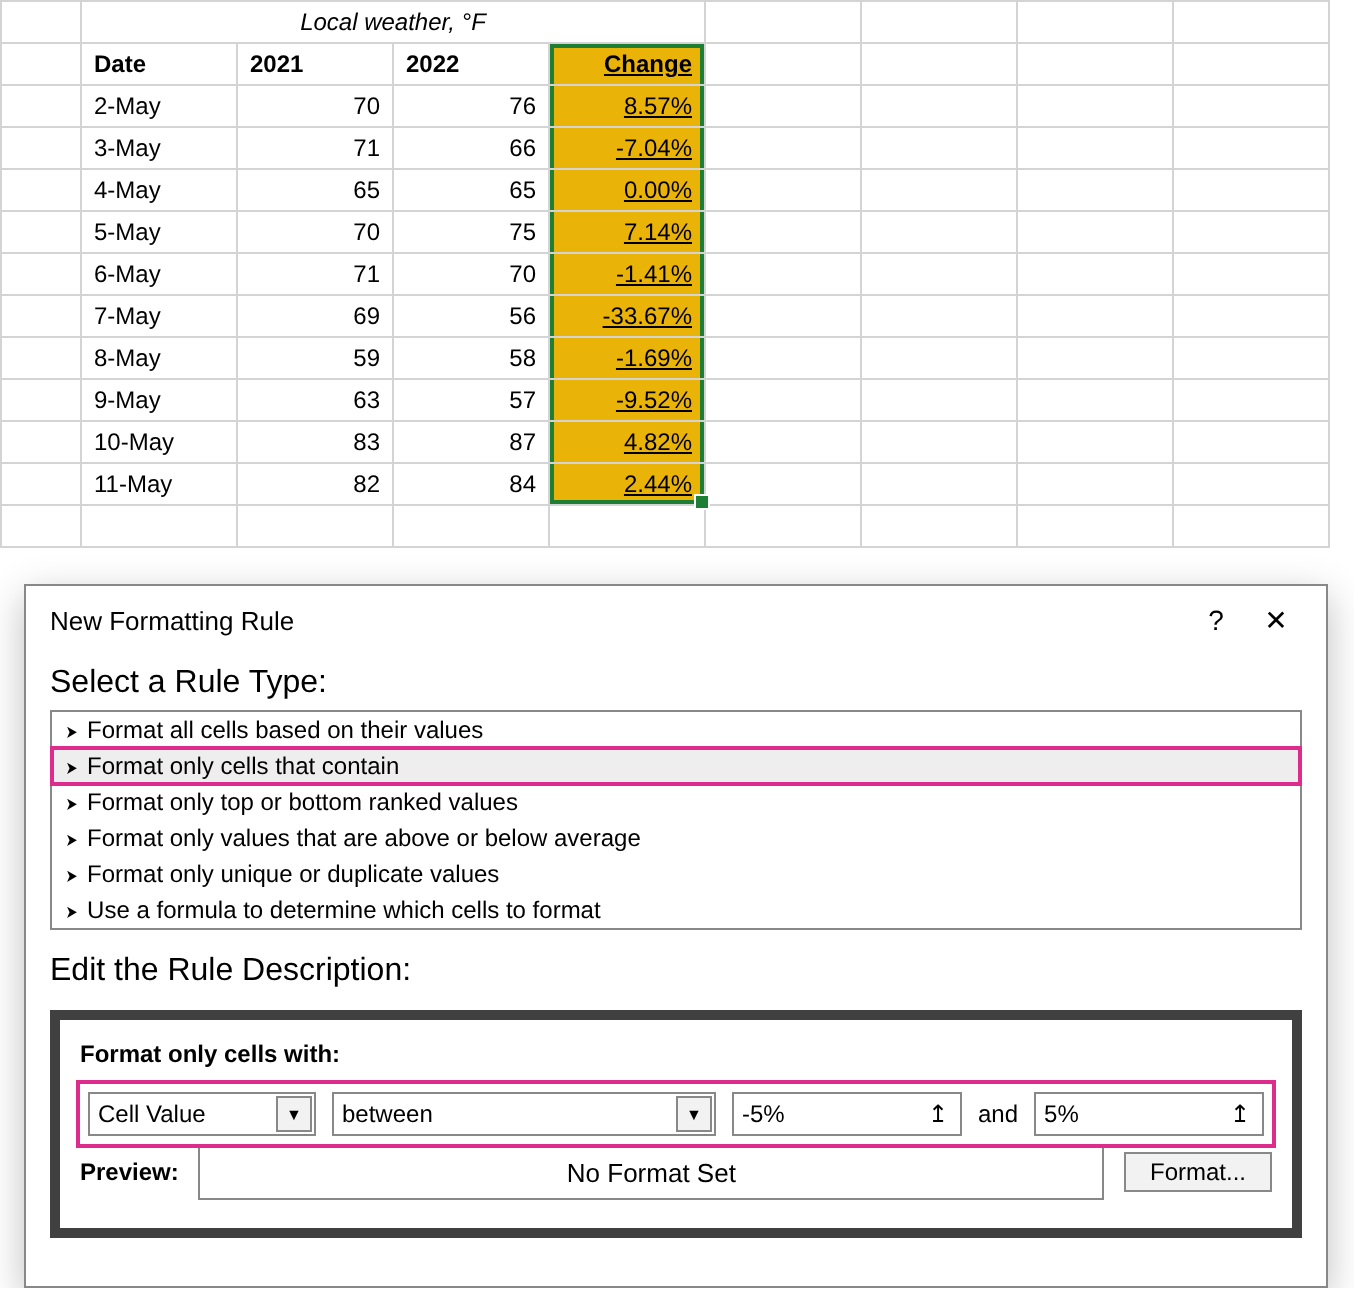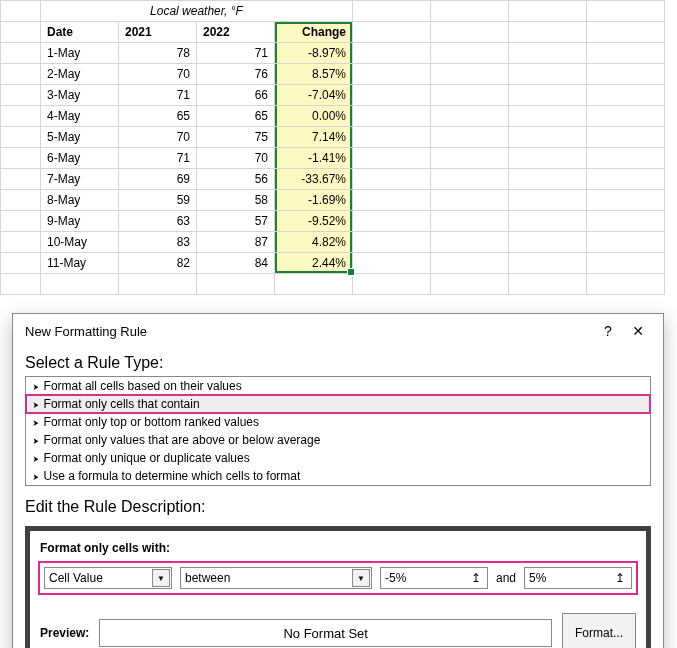--- a/index.html
+++ b/index.html
@@ -28,22 +28,23 @@
     text-align: center;
   }
   .sheet .hdr {
     font-weight: bold;
     text-align: left;
   }
   .sheet .hdr-r { text-align: right; font-weight: bold; }
   .sheet .left { text-align: left; }
   .sheet .right { text-align: right; }
   .highlight-col {
-    background: #fef9c3;
+    background: #eab308;
     position: relative;
+    text-decoration: underline;
   }
   .green-top { box-shadow: inset 0 2px 0 0 #1e7e34, inset 2px 0 0 0 #1e7e34, inset -2px 0 0 0 #1e7e34; }
   .green-side { box-shadow: inset 2px 0 0 0 #1e7e34, inset -2px 0 0 0 #1e7e34; }
   .green-bot { box-shadow: inset 0 -2px 0 0 #1e7e34, inset 2px 0 0 0 #1e7e34, inset -2px 0 0 0 #1e7e34; }
   .corner-handle::after {
     content: '';
     position: absolute;
     right: -3px;
     bottom: -3px;
     width: 6px;
@@ -123,21 +124,21 @@
   }
   .dd .dd-btn {
     position: absolute;
     right: 1px; top: 1px; bottom: 1px;
     width: 18px;
     border: 1px solid #888;
     background: #f2f2f2;
     display: flex; align-items: center; justify-content: center;
     font-size: 8px;
   }
-  .dd.w1 { width: 128px; }
+  .dd.w1 { width: 114px; }
   .dd.w2 { width: 192px; }
   .valbox {
     flex: 1;
     border: 1px solid #888;
     height: 22px;
     display: flex; align-items: center;
     padding: 0 4px;
     position: relative;
   }
   .refbtn {
@@ -145,34 +146,33 @@
     right: 2px; top: 2px; bottom: 2px;
     width: 18px;
     display: flex; align-items: center; justify-content: center;
     font-size: 12px;
   }
   .and { font-size: 12px; }
   .preview-row {
     display: flex;
     align-items: center;
     gap: 10px;
-    margin-top: 20px;
   }
   .preview-label { font-weight: bold; }
   .preview-box {
     flex: 1;
     border: 1px solid #888;
     height: 28px;
     display: flex; align-items: center; justify-content: center;
     font-size: 13px;
   }
   .btn {
     border: 1px solid #888;
     background: #f2f2f2;
-    height: 40px;
+    height: 20px;
     min-width: 74px;
     padding: 0 10px;
     display: inline-flex;
     align-items: center; justify-content: center;
     font-size: 12px;
   }
   .dlg-buttons {
     display: flex;
     justify-content: flex-end;
     gap: 10px;
@@ -210,31 +210,20 @@
     <td class="hdr">2021</td>
     <td class="hdr">2022</td>
     <td class="hdr-r highlight-col green-top">Change</td>
     <td></td>
         <td></td>
         <td></td>
         <td></td>
   </tr>
   </tbody>
     <tbody id="tbody">
-      <tr>
-        <td></td>
-        <td class="left">1-May</td>
-        <td class="right">78</td>
-        <td class="right">71</td>
-        <td class="right highlight-col green-side">-8.97%</td>
-        <td></td>
-        <td></td>
-        <td></td>
-        <td></td>
-      </tr>
       <tr>
         <td></td>
         <td class="left">2-May</td>
         <td class="right">70</td>
         <td class="right">76</td>
         <td class="right highlight-col green-side">8.57%</td>
         <td></td>
         <td></td>
         <td></td>
         <td></td>

